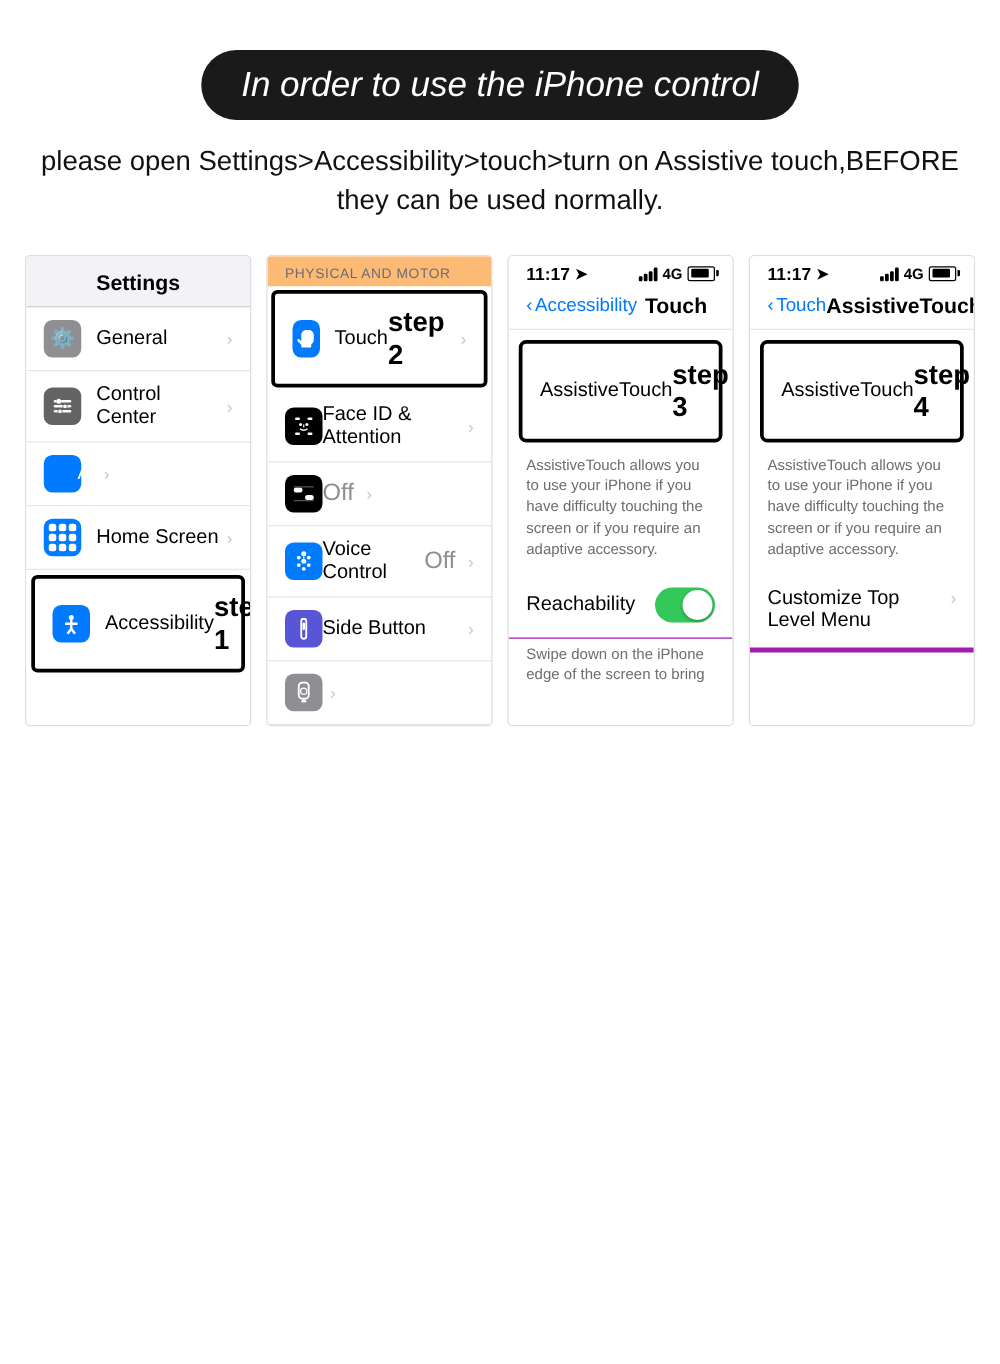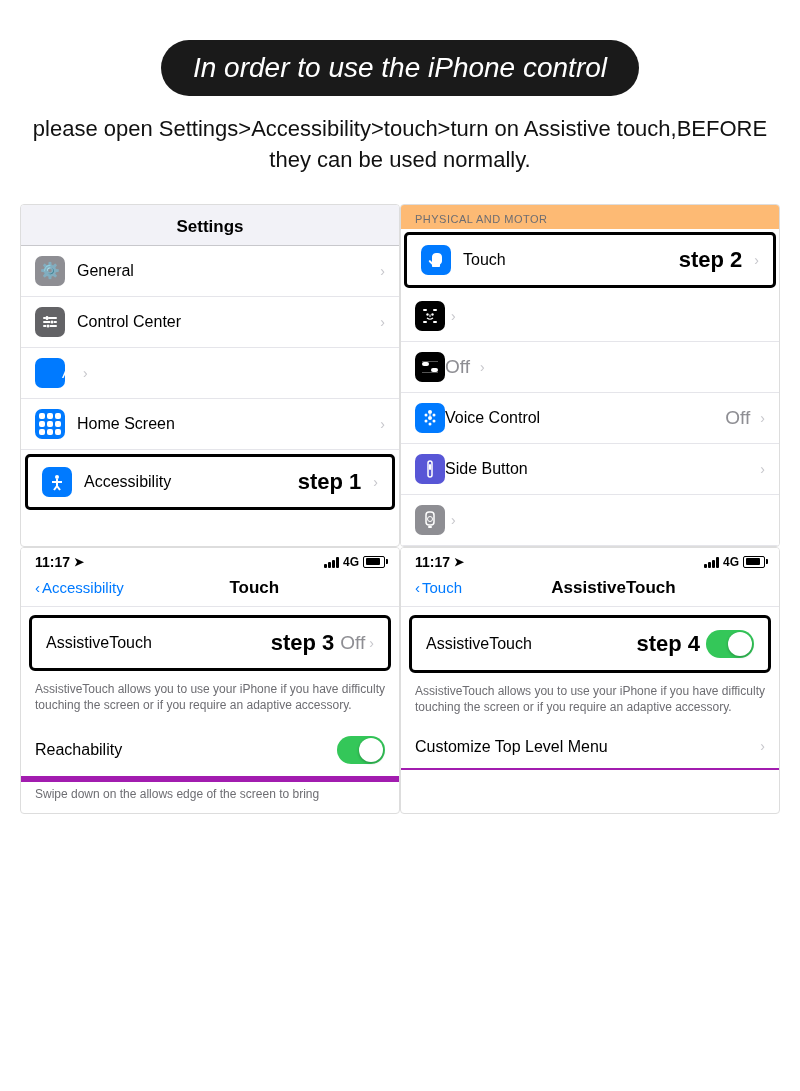--- a/index.html
+++ b/index.html
@@ -31,22 +31,22 @@
       text-align: center;
       color: #111;
       line-height: 1.4;
       margin-bottom: 28px;
       padding: 0 10px;
     }
 
     
     .screenshots-grid {
       display: grid;
-      grid-template-columns: 1fr 1fr;
-      gap: 0;
+      grid-template-columns: 1fr 1fr 1fr 1fr;
+      gap: 12px;
       width: 100%;
       max-width: 780px;
     }
 
     
     .screenshot-panel {
       background: #fff;
       border: 1px solid #ddd;
       border-radius: 4px;
       overflow: hidden;
@@ -227,42 +227,42 @@
       color: #6d6d72;
       padding: 2px 14px 10px;
       line-height: 1.4;
     }
 
     .reachability-row {
       display: flex;
       align-items: center;
       padding: 12px 14px;
       background: #fff;
-      border-bottom: 6px solid #a21caf;
+      border-bottom: 1px solid #a21caf;
     }
     .reachability-label {
       font-size: 16px;
       color: #000;
       flex: 1;
     }
 
     .swipe-text {
       font-size: 12px;
       color: #6d6d72;
       padding: 4px 14px 10px;
       line-height: 1.4;
     }
 
     
     .customize-row {
       display: flex;
       align-items: flex-start;
       padding: 12px 14px;
       background: #fff;
-      border-bottom: 2px solid #a21caf;
+      border-bottom: 4px solid #a21caf;
     }
     .customize-label {
       font-size: 16px;
       color: #000;
       flex: 1;
     }
 
     
     .touch-icon {
       background: #007aff;
@@ -470,20 +470,21 @@
             <rect x="2" y="2" width="4" height="2" rx="1"></rect>
             <rect x="12" y="2" width="4" height="2" rx="1"></rect>
             <rect x="2" y="14" width="4" height="2" rx="1"></rect>
             <rect x="12" y="14" width="4" height="2" rx="1"></rect>
             <circle cx="6.5" cy="7.5" r="1.2"></circle>
             <circle cx="11.5" cy="7.5" r="1.2"></circle>
             <path d="M6 11 Q9 13.5 12 11" stroke="white" stroke-width="1.2" fill="none"></path>
             <line x1="9" y1="7.5" x2="9" y2="10" stroke="white" stroke-width="1"></line>
           </svg>
         </div>
+        <span class="settings-label">Face ID &amp; Attention</span>
         <span class="settings-chevron">›</span>
       </li>
 
       <li class="settings-item">
         <div class="switch-icon">
           <svg width="18" height="18" viewBox="0 0 18 18" fill="white">
             <rect x="1" y="4" width="7" height="4" rx="2" fill="white"></rect>
             <rect x="10" y="10" width="7" height="4" rx="2" fill="white"></rect>
             <rect x="1" y="3" width="16" height="1" fill="#555"></rect>
             <rect x="1" y="14" width="16" height="1" fill="#555"></rect>
@@ -571,21 +572,21 @@
       <span class="step-badge">step 3</span>
       <span class="off-label" style="margin-right:4px;">Off</span>
       <span style="color:#c7c7cc;font-size:14px;">›</span>
     </div>
     <p class="description-text">AssistiveTouch allows you to use your iPhone if you have difficulty touching the screen or if you require an adaptive accessory.</p>
 
     <div class="reachability-row">
       <span class="reachability-label">Reachability</span>
       <div class="toggle-on"></div>
     </div>
-    <p class="swipe-text">Swipe down on the allows edge of the screen to bring</p>
+    <p class="swipe-text">Swipe down on the iPhone edge of the screen to bring</p>
   </div>
 
   <div class="bottom-panel">
 
     <div class="status-bar">
       <div style="display:flex;align-items:center;gap:4px;">
         <span class="status-time">11:17</span>
         <span style="font-size:12px;">➤</span>
       </div>
       <div class="status-icons">

